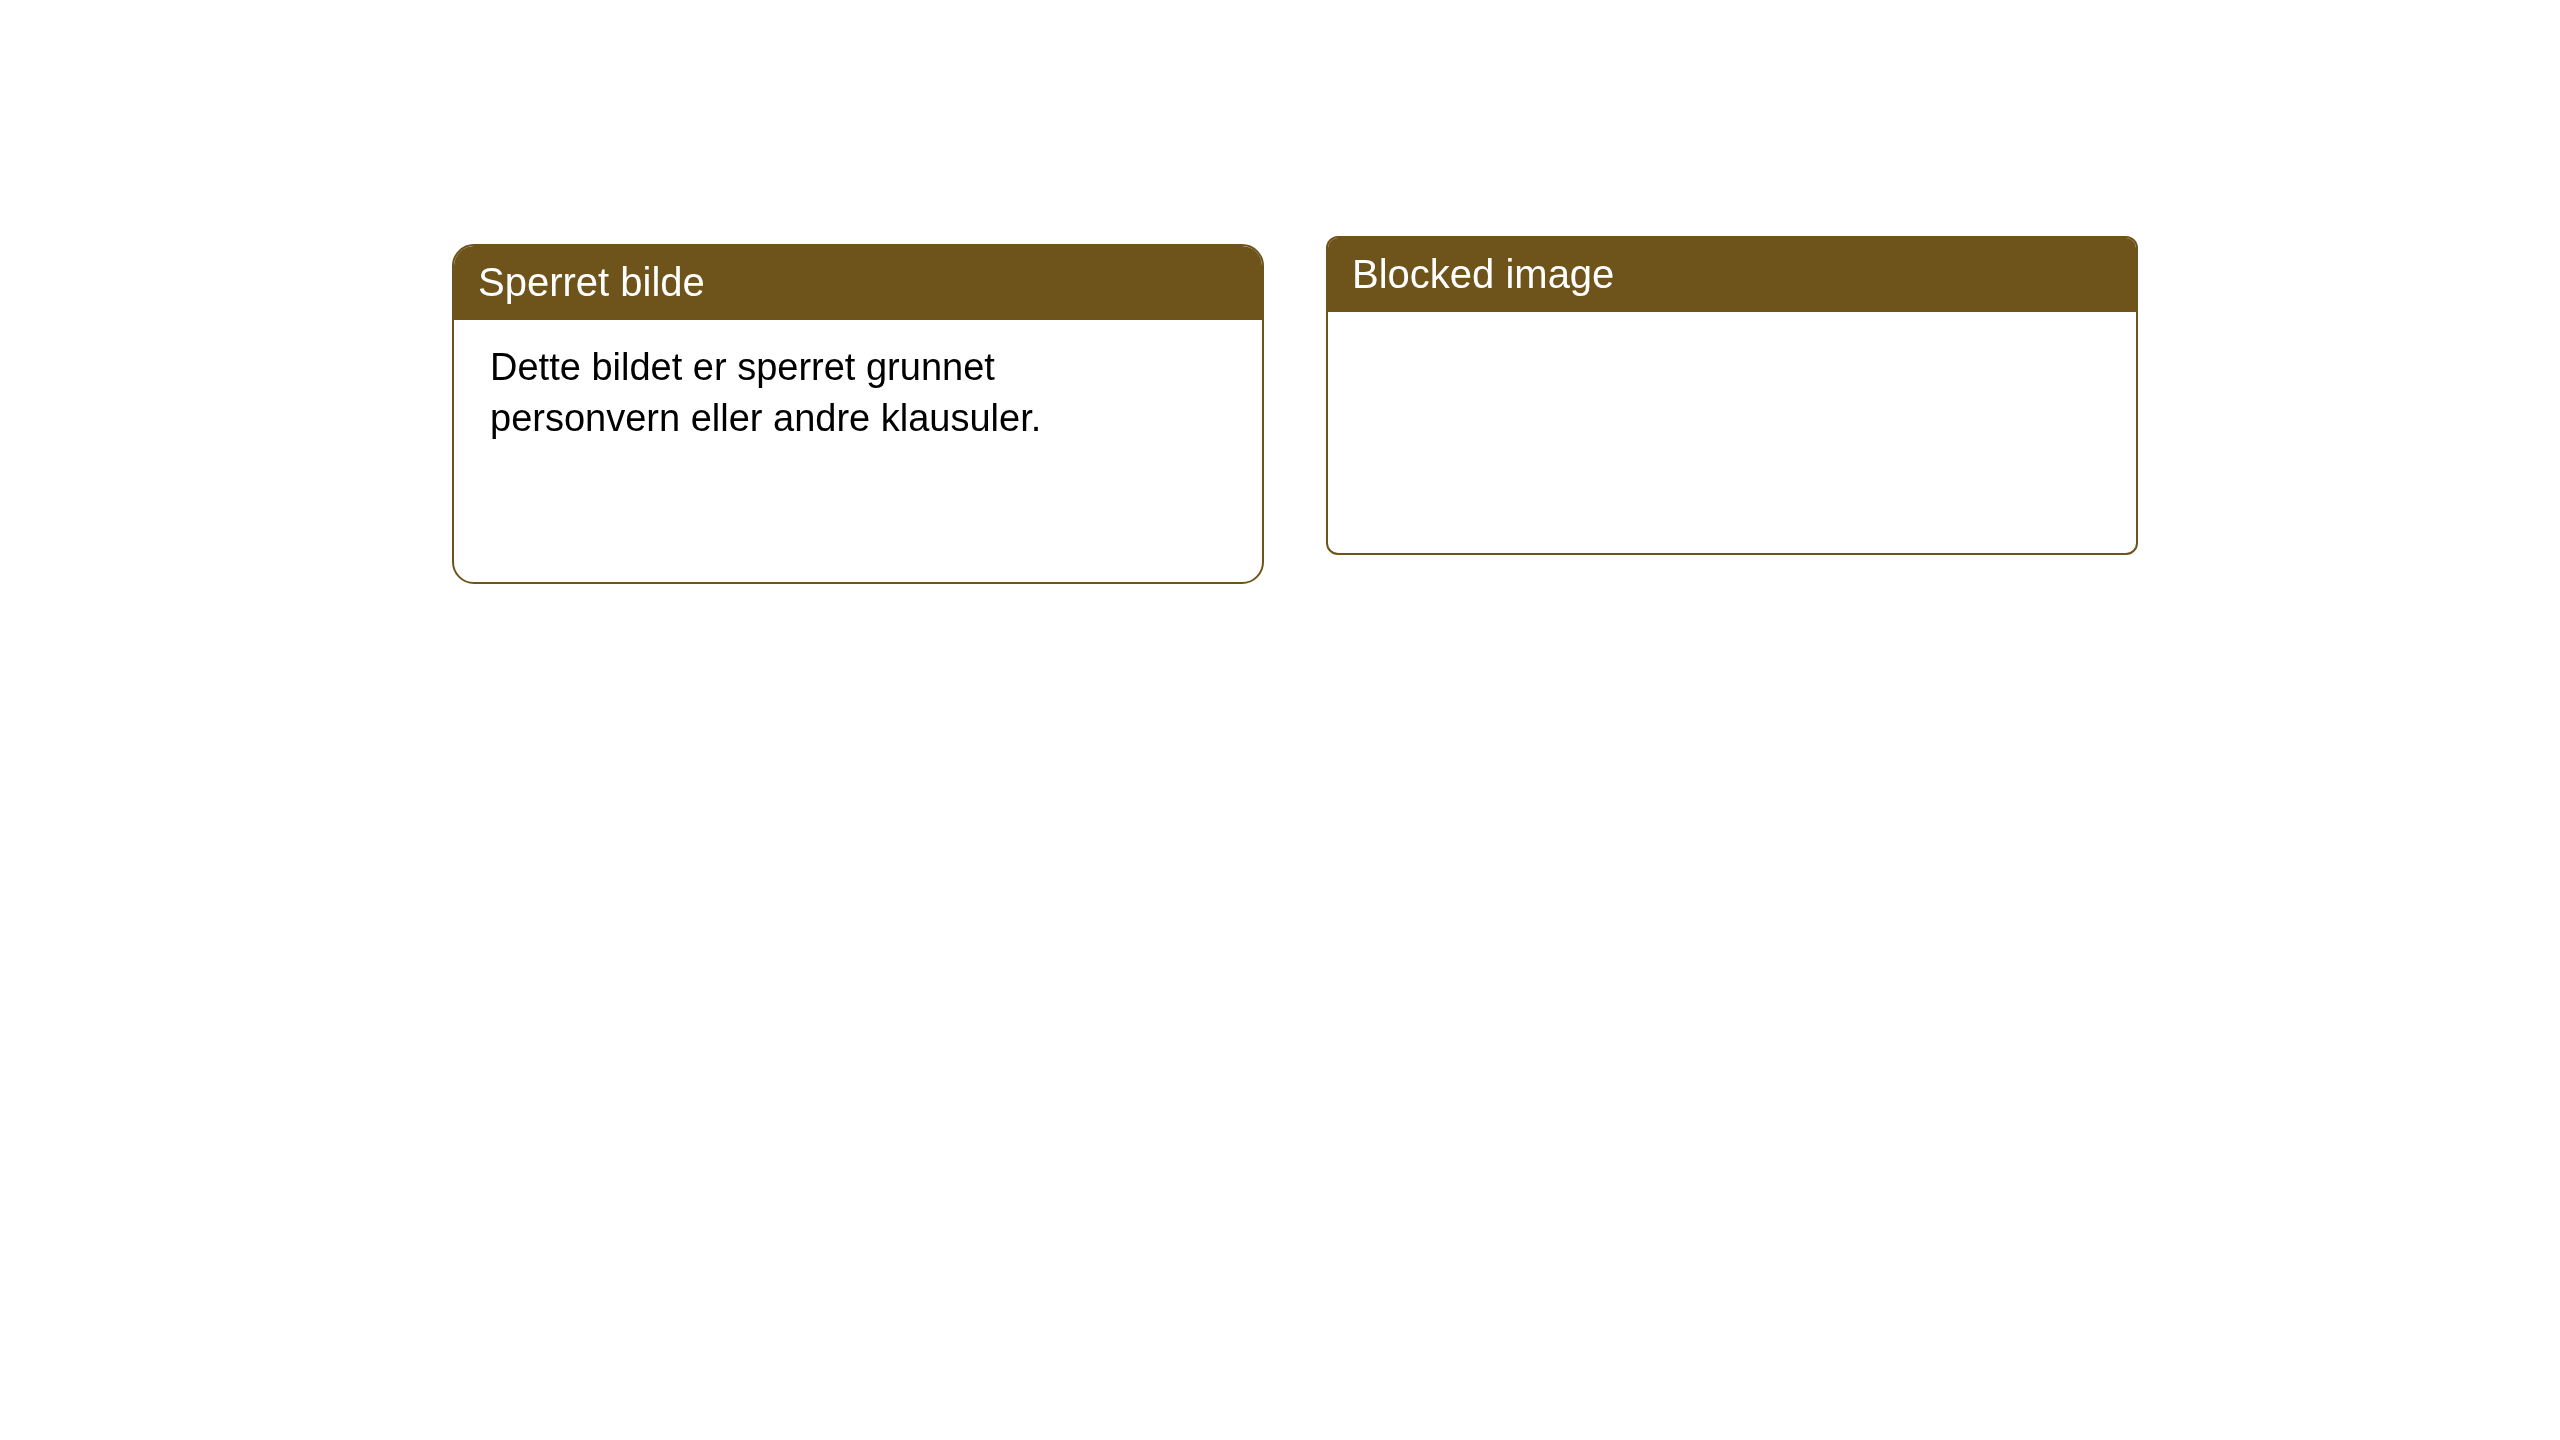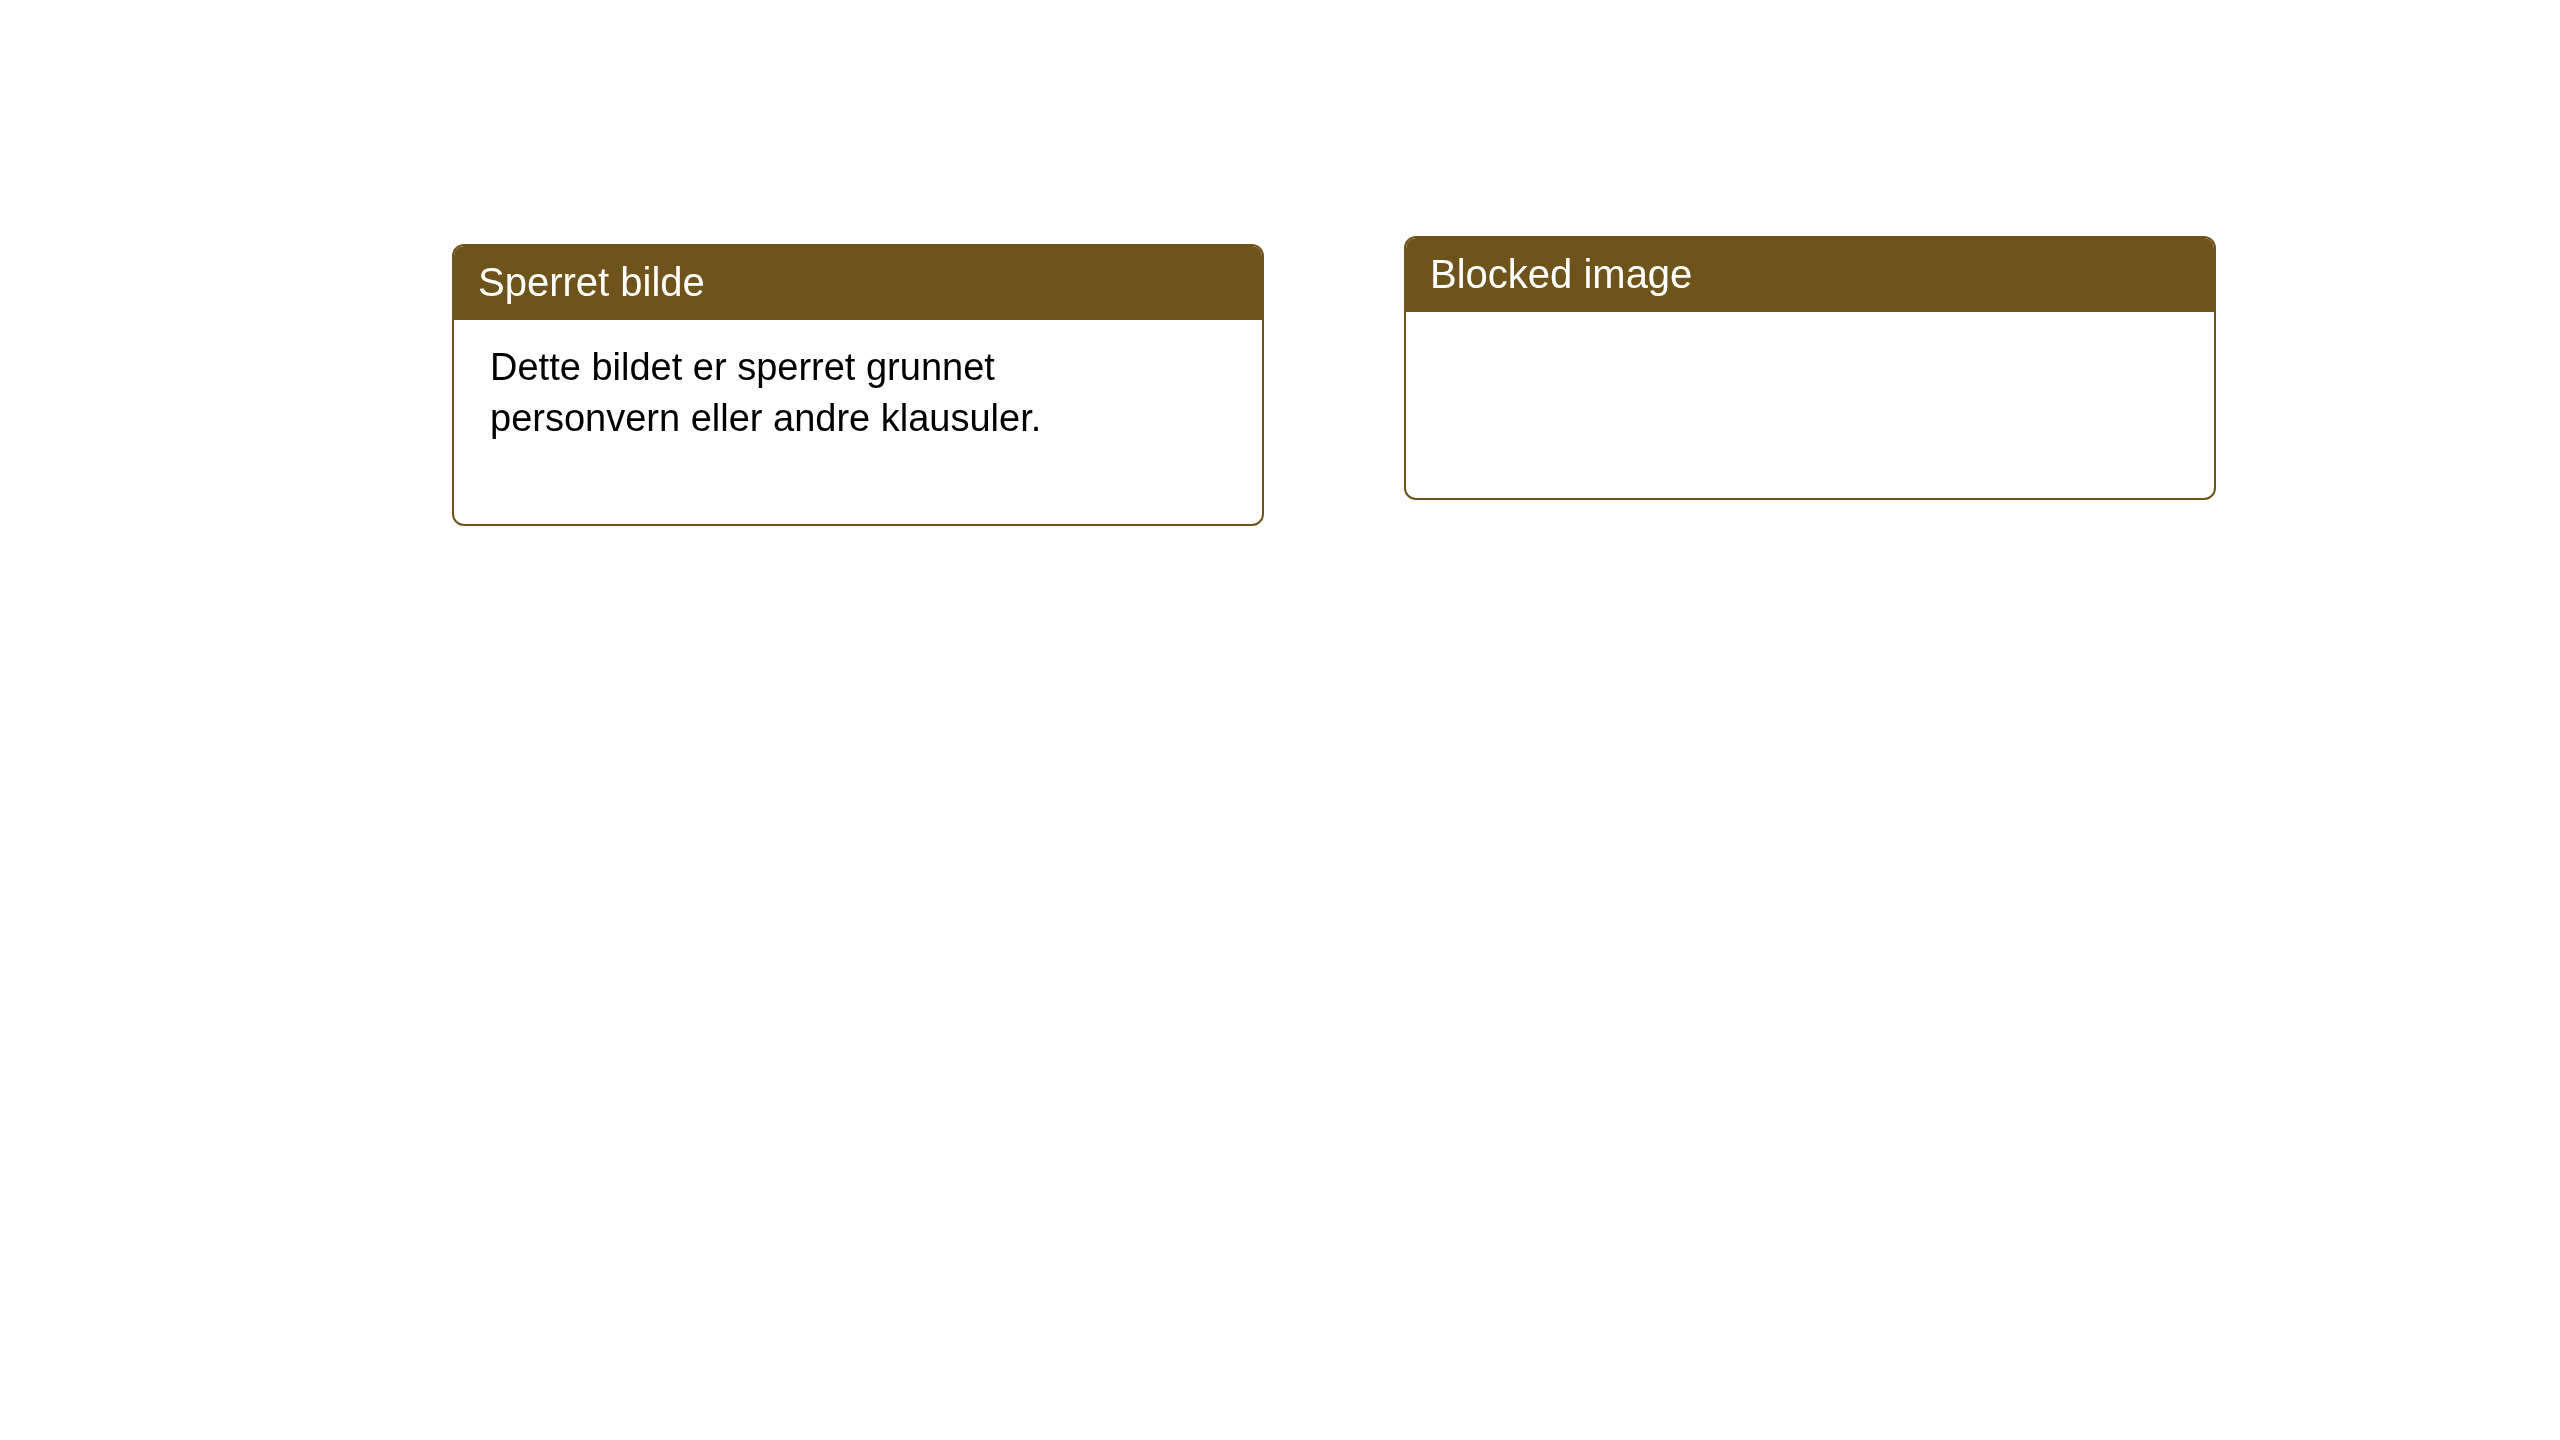--- a/index.html
+++ b/index.html
@@ -44,28 +44,29 @@
     line-height: 1.33;
     white-space: pre-line;
     margin-left: 12px;
   }
 
   
   #card-no {
     left: 452px;
     top: 244px;
     width: 812px;
-    height: 282px;
+    height: 340px;
+    border-radius: 22px;
   }
   
   #card-en {
-    left: 1404px;
+    left: 1326px;
     top: 236px;
     width: 812px;
-    height: 264px;
+    height: 319px;
   }
 </style>
 </head>
 <body>
 
 <div class="stage">
 
   <div class="notice-card" id="card-no">
     <div class="card-header">Sperret bilde</div>
     <div class="card-body">Dette bildet er sperret grunnet

